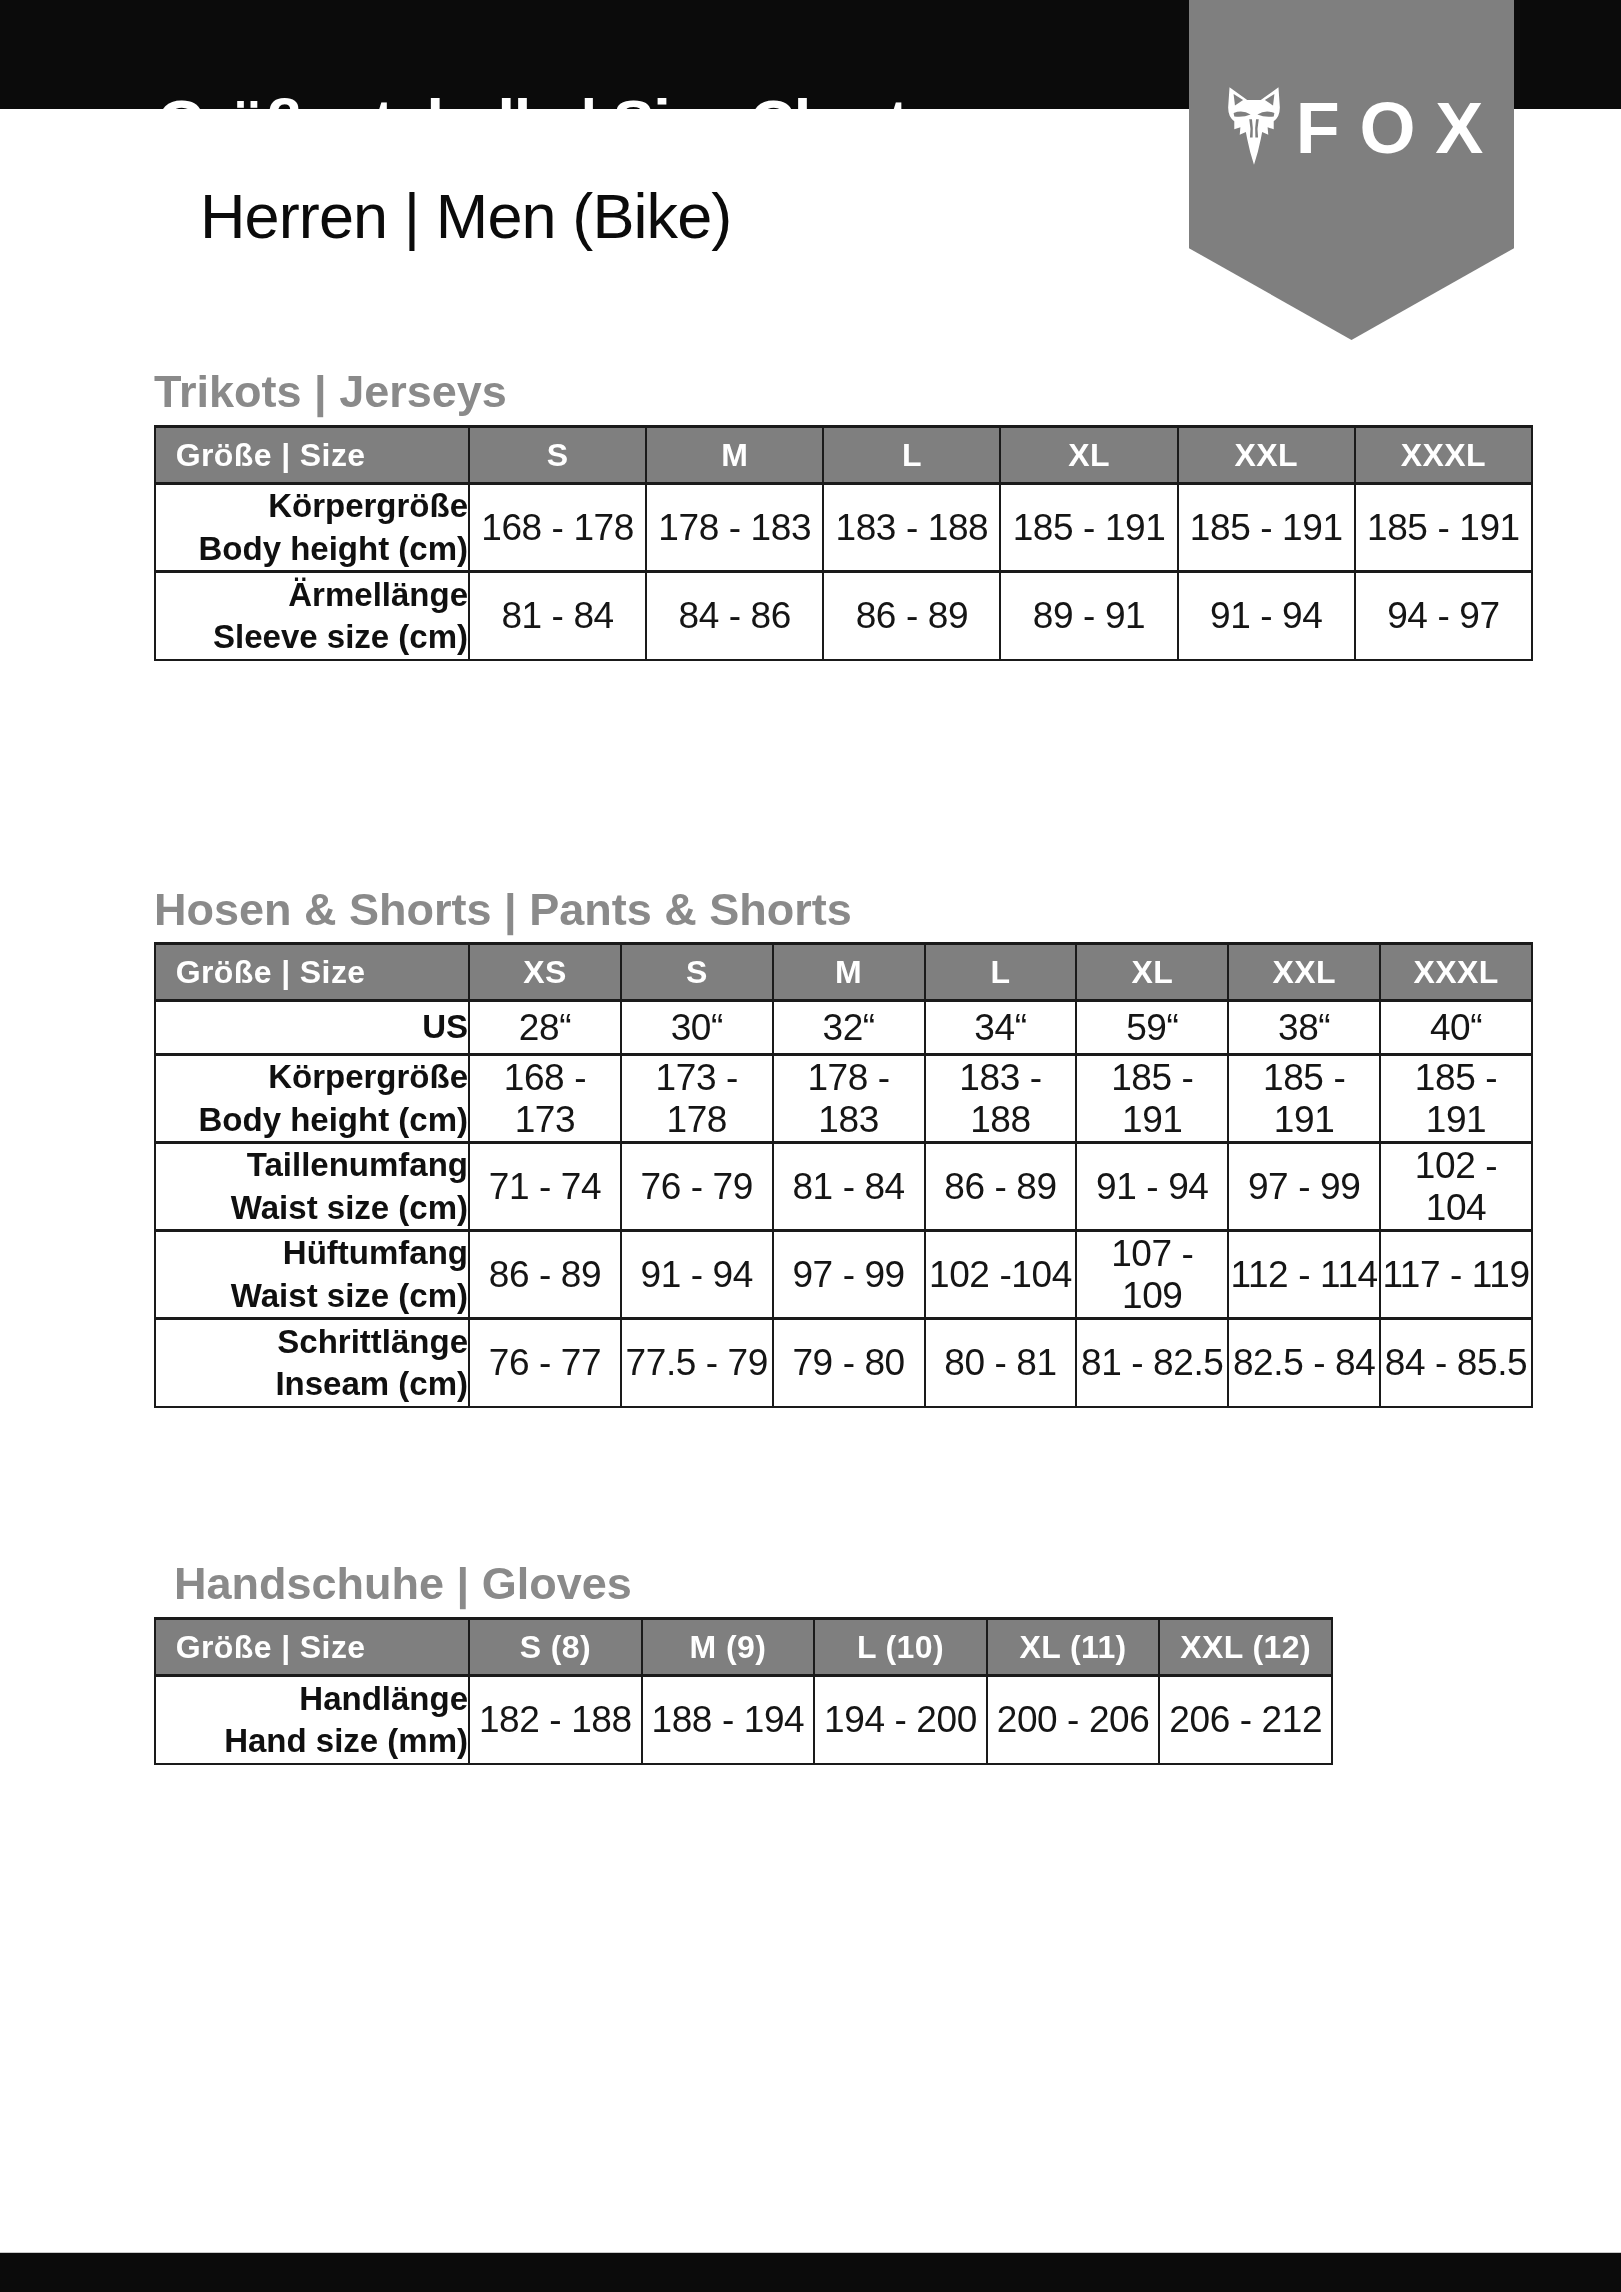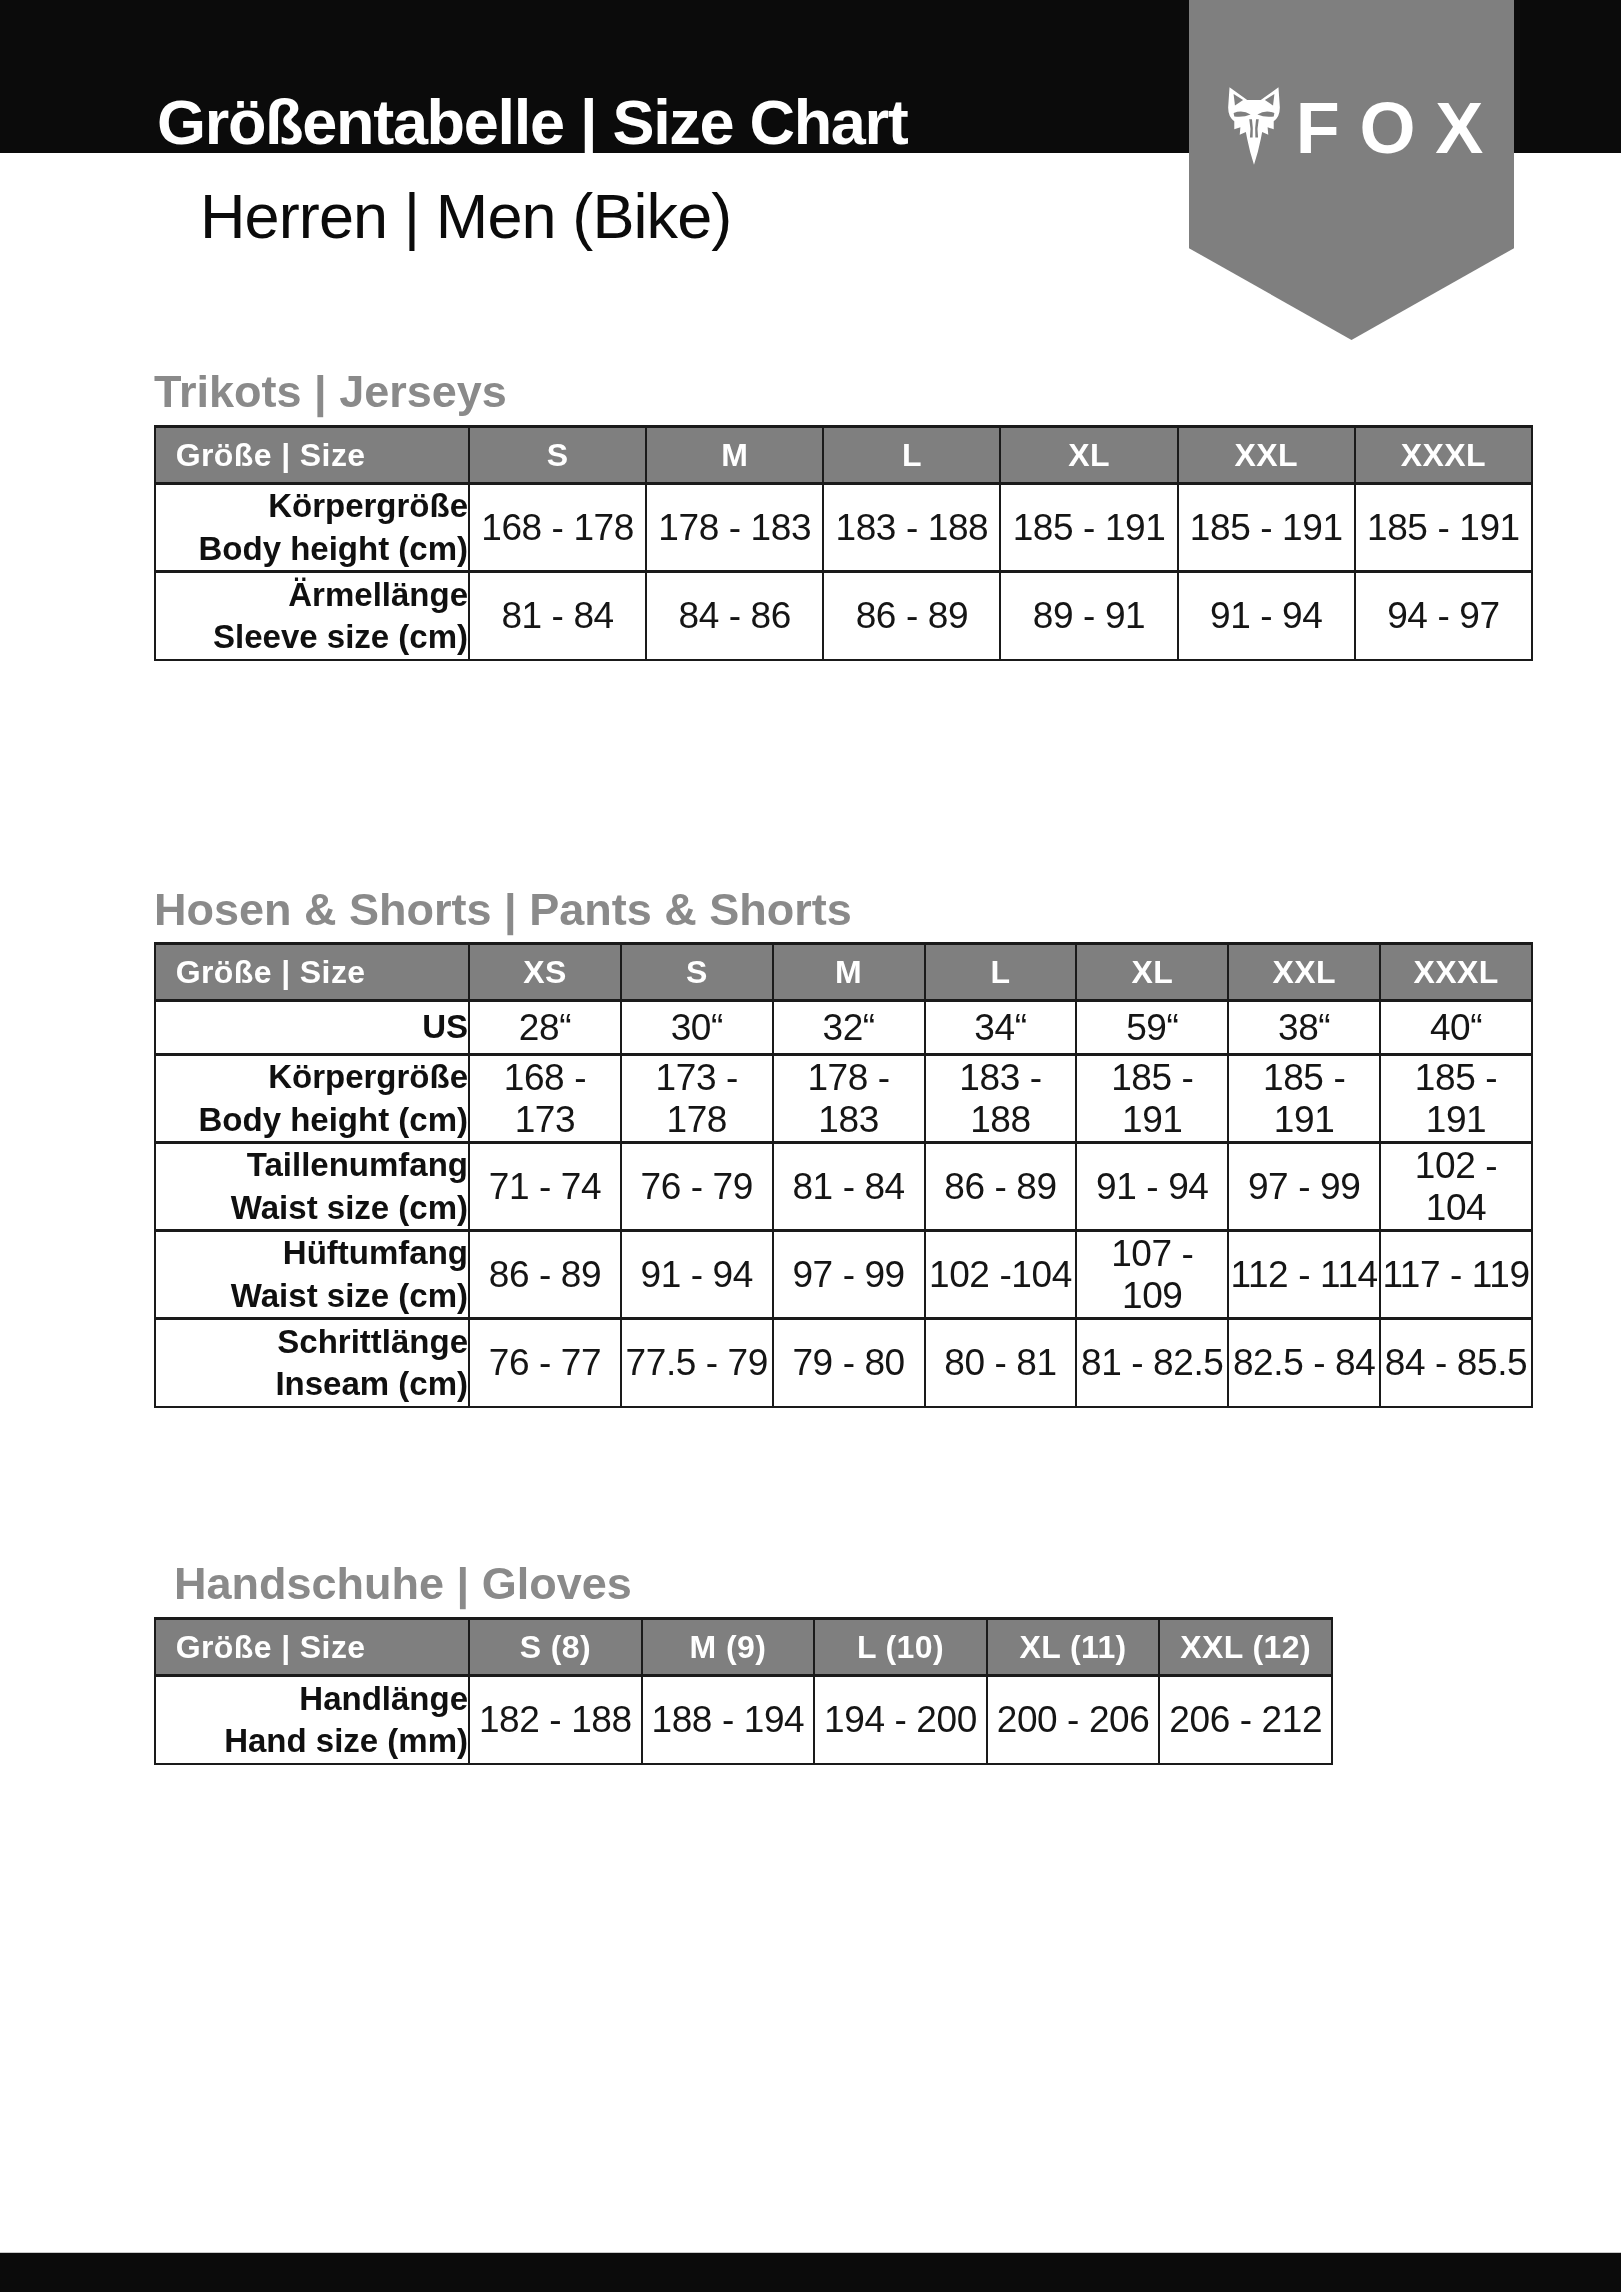--- a/index.html
+++ b/index.html
@@ -13,21 +13,21 @@
   .page{
     position:relative;
     width:1621px;height:2293px;
     background:#fff;
     overflow:hidden;
     font-family:"Liberation Sans", sans-serif;
   }
   
   .topbar{
     position:absolute;top:0;left:0;
-    width:1621px;height:153px;
+    width:1621px;height:109px;
     background:var(--c-black);
   }
   .title{
     position:absolute;left:157px;top:91px;
     margin:0;
     color:#ffffff;
     font-size:63px;font-weight:700;
     letter-spacing:-1.3px;
     line-height:1;
     white-space:nowrap;

